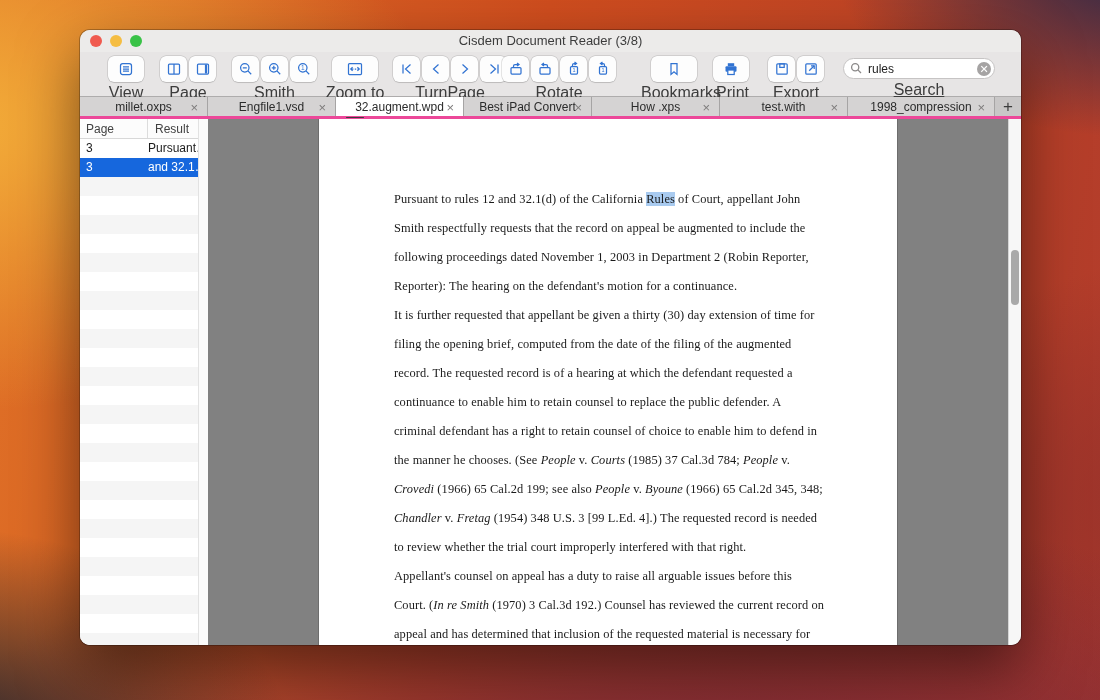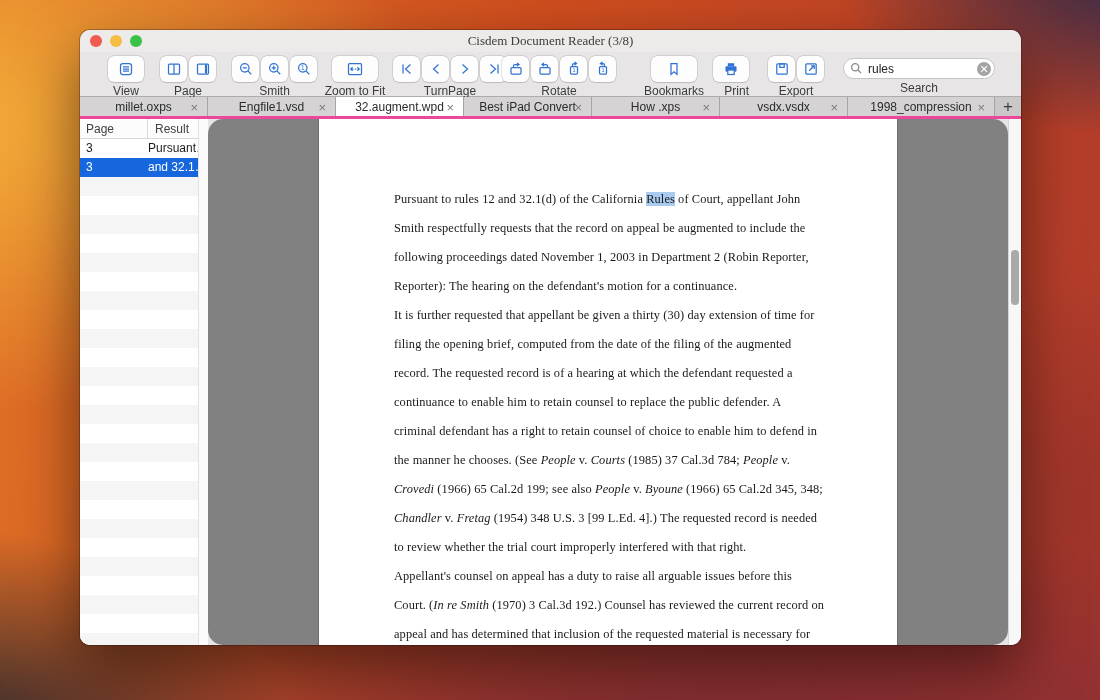--- a/index.html
+++ b/index.html
@@ -21,39 +21,39 @@
 
   
   .window {
     position:absolute; left:80px; top:30px; width:941px; height:615px;
     border-radius:10px; overflow:hidden;
     box-shadow:0 25px 60px rgba(0,0,0,.5), 0 0 0 1px rgba(0,0,0,.25);
     background:#e7e5e5;
   }
 
   
-  .titlebar { position:relative; height:22px; background:#ecebea;font-family:Liberation Serif, serif; }
+  .titlebar { position:relative; height:22px; background:#ecebea; }
   .traffic { position:absolute; left:10px; top:5px; display:flex; gap:8px; }
   .light { width:12px; height:12px; border-radius:50%; }
   .light.red { background:#f05a4f; }
   .light.yellow { background:#f5bd42; }
   .light.green { background:#39c247; }
   .win-title { text-align:center; line-height:22px; font-size:13px; color:#3c3c3c; }
 
   
   .toolbar { position:relative; height:45px; background:#e7e5e5; border-bottom:1px solid #aeacac; }
   .tb-group { position:absolute; top:4px; text-align:center; }
   .tb-row { display:flex; gap:2px; justify-content:center; }
   .tb-btn {
     width:27px; height:26px; border:none; border-radius:6px; background:#fdfdfd;
     box-shadow:0 0 0 .5px rgba(0,0,0,.18), 0 .5px 1px rgba(0,0,0,.1);
     display:flex; align-items:center; justify-content:center; cursor:pointer; padding:0;
   }
   .tb-btn.w36 { width:36px; } .tb-btn.w46 { width:46px; }
-  .tb-label { margin-top:2px; font-size:12px; color:#3c3c3c; }
+  .tb-label { margin-top:2px; font-size:16px; color:#3c3c3c;text-decoration:underline; }
   .tb-btn svg { stroke:#3173d2; fill:none; stroke-width:1.25; }
 
   
   .search-wrap { position:absolute; left:763px; top:6px; width:152px; text-align:center; }
   .search-field { position:relative; height:21px; }
   .search-input {
     width:100%; height:21px; border:1px solid #c6c4c4; border-radius:11px;
     background:#fff; padding:0 22px 0 24px; font-size:12px; color:#222; outline:none;
     font-family:"Liberation Sans", sans-serif;
   }
@@ -85,21 +85,21 @@
   .sb-col-page { width:68px; padding-left:6px; border-right:1px solid #dcdcdc; }
   .sb-col-result { flex:1; padding-left:7px; }
   .sb-row { display:flex; height:19px; line-height:19px; color:#1c1c1c; flex:0 0 19px; }
   .sb-row .cell-page { width:68px; padding-left:6px; }
   .sb-row .cell-result { flex:1; text-align:right; padding-right:4px; overflow:hidden; white-space:nowrap; }
   .sb-row.selected { background:#1667dd; color:#fff; }
   .sb-row.stripe { background:#f5f5f5; }
   .sidebar-scroll { width:10px; background:#fbfbfb; border-left:1px solid #e2e2e2; }
 
   
-  .docarea { position:relative; flex:1; background:#818181; overflow:hidden;border-radius:15px; }
+  .docarea { position:relative; flex:1; background:#818181; overflow:hidden; }
   .page {
     position:absolute; left:110px; top:0; width:580px; height:540px;
     background:#fff; border-left:1px solid #6d6d6d; border-right:1px solid #6d6d6d;
   }
   .doc-text {
     margin:66px 72px 0 75px;
     font-family:"Liberation Serif", serif; font-size:12.4px; line-height:29px; color:#1a1a1a;
     letter-spacing:.1px;
   }
   .doc-text p { margin:0; }
@@ -335,21 +335,21 @@
         </div>
         <div class="tab">
           <span class="tab-label">Best iPad Convert</span>
           <span class="tab-close">×</span>
         </div>
         <div class="tab">
           <span class="tab-label">How .xps</span>
           <span class="tab-close">×</span>
         </div>
         <div class="tab">
-          <span class="tab-label">vsdx.vsdx</span>
+          <span class="tab-label">test.with</span>
           <span class="tab-close">×</span>
         </div>
         <div class="tab wide">
           <span class="tab-label">1998_compression</span>
           <span class="tab-close">×</span>
         </div>
         <div class="newtab">+</div>
     </div>
 
     <div class="content">

